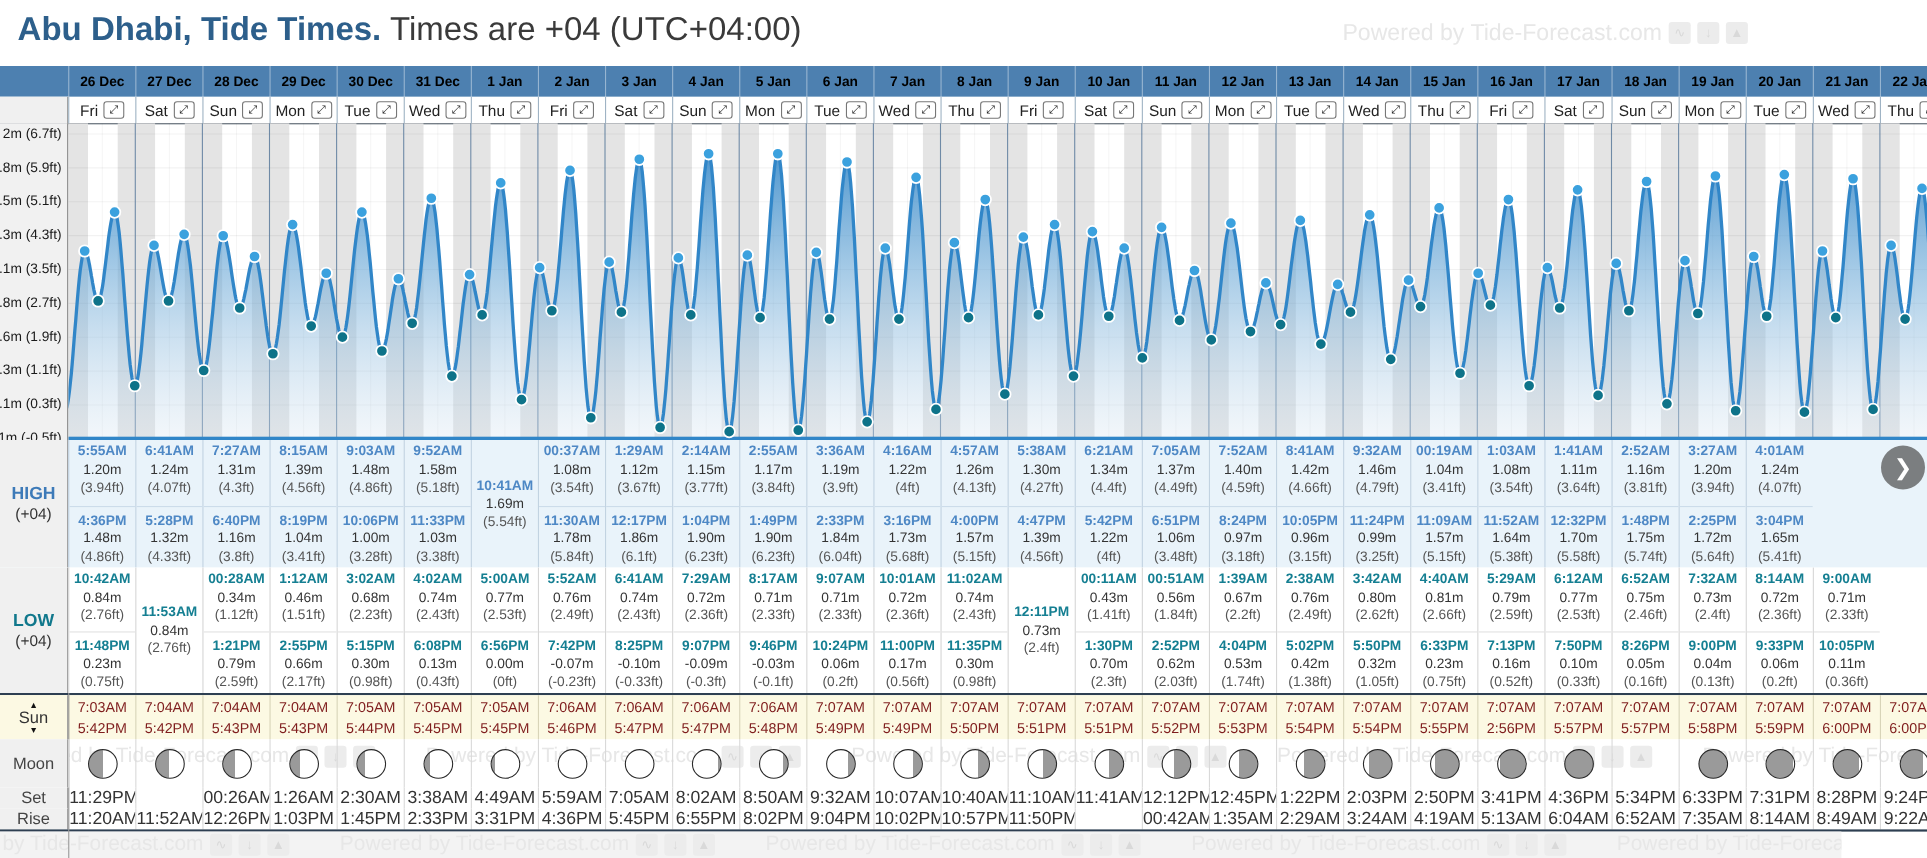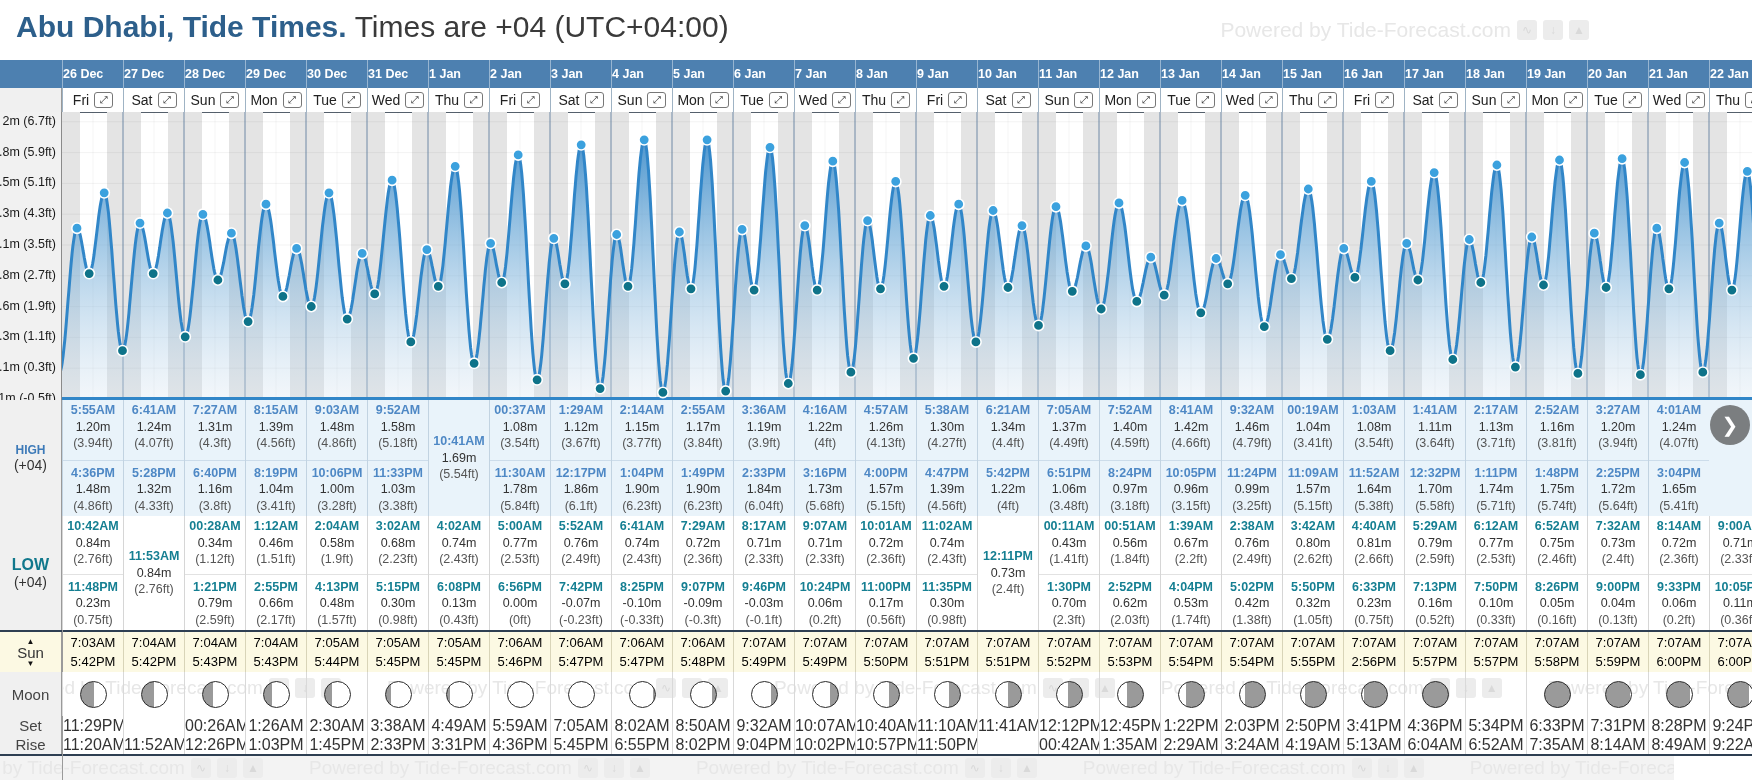--- a/index.html
+++ b/index.html
@@ -14,39 +14,39 @@
   .wmtext{color:#e7e7e7;font-size:19px;}
   .wmtile{display:inline-flex;align-items:center;justify-content:center;width:20px;height:20px;
           background:#ececec;border-radius:3px;color:#d9d9d9;font-size:12px;}
   #wm-top{position:absolute;right:34px;top:18px;}
   #wm-top .wmtext{font-size:21px;}
   
   .row{position:absolute;left:0;width:1770px;display:flex;}
   .lbl{width:62px;flex:none;box-sizing:border-box;}
   .col{width:61px;flex:none;box-sizing:border-box;overflow:hidden;}
   #date-row{top:60px;height:28px;background:#4d80b0;}
-  .date-cell{line-height:28px;text-align:left;color:#ffffff;font-weight:bold;font-size:12.5px;
+  .date-cell{line-height:28px;text-align:center;color:#000000;font-weight:bold;font-size:12.5px;
              border-left:1px solid rgba(255,255,255,.42);}
   #day-row{top:88px;height:24px;background:#fff;border-bottom:1px solid #55606c;}
   #day-row .lbl{background:#f0f0f0;border-right:1px solid #9a9a9a;}
   .day-cell{display:flex;align-items:center;justify-content:center;gap:5px;font-size:14px;
             color:#222;border-left:1px solid #9fb3c4;}
   .exp{display:inline-flex;align-items:center;justify-content:center;width:17px;height:14px;
        border:1px solid #777;border-radius:3px;font-size:10px;color:#222;background:#fff;}
   
   #axis{position:absolute;left:0;top:112px;width:62px;height:288px;background:#f1f1f1;
         border-right:1px solid #8a8a8a;overflow:hidden;box-sizing:border-box;}
   .axlbl{position:absolute;right:5px;font-size:12.5px;color:#1a1a1a;white-space:nowrap;}
   #chart-svg{position:absolute;left:0;top:112px;}
   
   #high-row{top:400px;height:116px;background:#e9f3fa;}
   #low-row{top:516px;height:114px;background:#fff;}
   #high-row .lbl,#low-row .lbl{background:#f0f0f0;border-right:1px solid #9a9a9a;
         display:flex;flex-direction:column;align-items:center;justify-content:center;}
-  .seclab-high{font-weight:bold;font-size:12px;color:#3d7ab8;}
+  .seclab-high{font-weight:bold;font-size:16px;color:#3d7ab8;}
   .seclab-low{font-weight:bold;font-size:16px;color:#11788c;}
   .secTz{font-size:14px;color:#333;}
   .tide-cell{display:flex;flex-direction:column;justify-content:space-between;padding:2px 0;
              border-left:1px solid #c2d3e1;}
   #low-row .tide-cell{border-left:1px solid #d6d6d6;}
   .tide-cell.single{justify-content:center;}
   .entry{text-align:center;line-height:16.5px;}
   .entry .t{font-weight:bold;font-size:12.5px;}
   #high-row .entry .t{color:#4e88c5;}
   #low-row .entry .t{color:#157f92;}
@@ -54,21 +54,21 @@
   .entry .f{font-size:12.5px;color:#555;}
   #high-row .entry + .entry{border-top:1px solid #ccdcea;padding-top:4px;}
   #low-row .entry + .entry{border-top:1px solid #e2e2e2;padding-top:4px;}
   .hr{position:absolute;left:0;width:1752px;background:#2e3f52;}
   
   #sun-row{top:632px;height:40px;background:#fcf9e3;}
   #sun-row .lbl{background:#fcf9e3;border-right:1px solid #9a9a9a;display:flex;flex-direction:column;
                 align-items:center;justify-content:center;line-height:11px;}
   .sun-arrow{font-size:8px;color:#111;}
   .sunword{font-size:15px;color:#333;}
-  .sun-cell{text-align:center;font-size:13px;line-height:19px;color:#000000;padding-top:1px;
+  .sun-cell{text-align:center;font-size:13px;line-height:19px;color:#7f1d1d;padding-top:1px;
             border-left:1px solid #d8d4b8;}
   #moon-row{top:672px;height:44px;z-index:1;}
   #set-row{top:716px;height:19px;}
   #rise-row{top:735px;height:19px;}
   #moon-row .lbl,#set-row .lbl,#rise-row .lbl{background:#f0f0f0;border-right:1px solid #9a9a9a;
         display:flex;align-items:center;justify-content:center;font-size:15px;color:#444;}
   .moon-cell{display:flex;align-items:center;justify-content:center;border-left:1px solid #d9d9d9;}
   .moon{width:27px;height:27px;border-radius:50%;border:1.5px solid #2b2b2b;box-sizing:border-box;}
   .sr-cell{text-align:center;font-size:16px;line-height:19px;color:#333;border-left:1px solid #d9d9d9;}
   #wm-moonrow{position:absolute;top:676px;left:0;width:1752px;height:24px;z-index:0;
@@ -777,32 +777,20 @@
           <div class="f">(3.64ft)</div>
         </div>
         <div class="entry">
           <div class="t">12:32PM</div>
           <div class="m">1.70m</div>
           <div class="f">(5.58ft)</div>
         </div>
       </div>
       <div class="col tide-cell">
         <div class="entry">
-          <div class="t">2:17AM</div>
-          <div class="m">1.13m</div>
-          <div class="f">(3.71ft)</div>
-        </div>
-        <div class="entry">
-          <div class="t">1:11PM</div>
-          <div class="m">1.74m</div>
-          <div class="f">(5.71ft)</div>
-        </div>
-      </div>
-      <div class="col tide-cell">
-        <div class="entry">
           <div class="t">2:52AM</div>
           <div class="m">1.16m</div>
           <div class="f">(3.81ft)</div>
         </div>
         <div class="entry">
           <div class="t">1:48PM</div>
           <div class="m">1.75m</div>
           <div class="f">(5.74ft)</div>
         </div>
       </div>
@@ -870,32 +858,20 @@
       <div class="col tide-cell">
         <div class="entry">
           <div class="t">1:12AM</div>
           <div class="m">0.46m</div>
           <div class="f">(1.51ft)</div>
         </div>
         <div class="entry">
           <div class="t">2:55PM</div>
           <div class="m">0.66m</div>
           <div class="f">(2.17ft)</div>
-        </div>
-      </div>
-      <div class="col tide-cell">
-        <div class="entry">
-          <div class="t">2:04AM</div>
-          <div class="m">0.58m</div>
-          <div class="f">(1.9ft)</div>
-        </div>
-        <div class="entry">
-          <div class="t">4:13PM</div>
-          <div class="m">0.48m</div>
-          <div class="f">(1.57ft)</div>
         </div>
       </div>
       <div class="col tide-cell">
         <div class="entry">
           <div class="t">3:02AM</div>
           <div class="m">0.68m</div>
           <div class="f">(2.23ft)</div>
         </div>
         <div class="entry">
           <div class="t">5:15PM</div>

